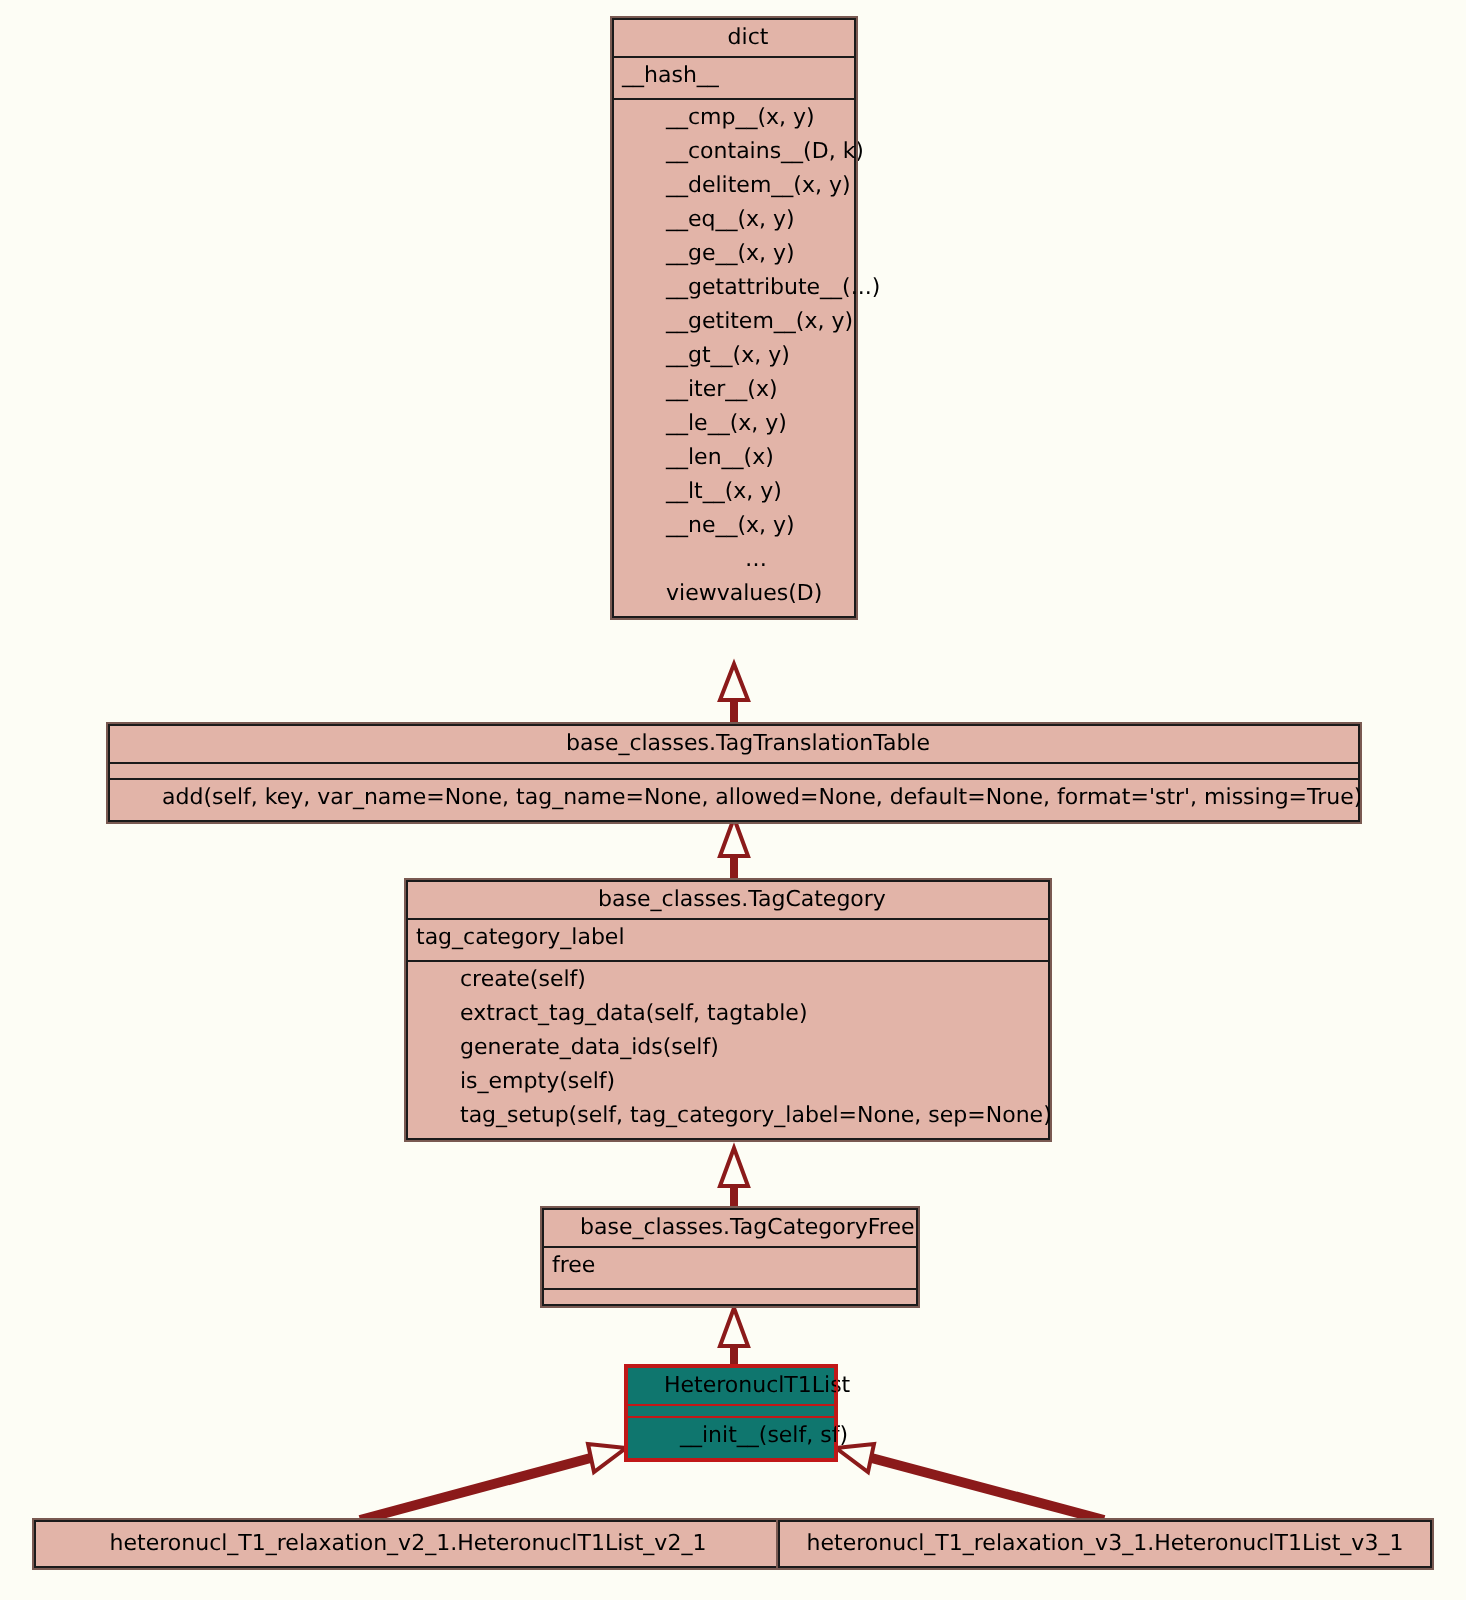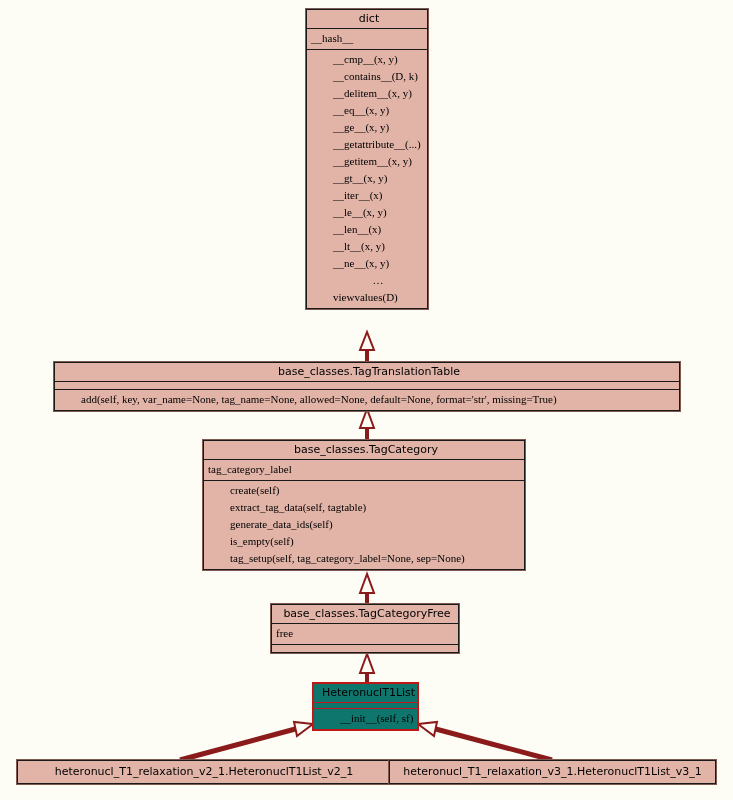--- a/index.html
+++ b/index.html
@@ -31,42 +31,41 @@
     box-sizing: border-box;
     background: #e2b4a8;
     border: 1px solid #1a1a1a;
     outline: 1px solid #7a5a52;
     font-size: 11px;
     color: #000;
     z-index: 2;
   }
   .uml .name {
     text-align: center;
-    padding: 2px 4px 3px 8px;
+    padding: 2px 4px 3px 18px;
     border-bottom: 1px solid #1a1a1a;
     white-space: nowrap;
     line-height: 13px;
   }
   .uml .compartment {
     border-bottom: 1px solid #1a1a1a;
     padding: 1px 0 2px 0;
   }
   .uml .compartment:last-child {
     border-bottom: none;
     margin-left: 22px;
   }
   .uml .compartment.empty {
     height: 7px;
     padding: 0;
   }
   .uml .row {
     padding: 1px 4px 2px 4px;
     white-space: nowrap;
     line-height: 14px;
-    font-family: Liberation Serif, serif;
   }
   .uml .row.center {
     text-align: center;
   }
   .uml.highlight {
     background: #0f766e;
     border: 1px solid #c01818;
     outline: 1px solid #c01818;
   }
   .uml.highlight .name,

